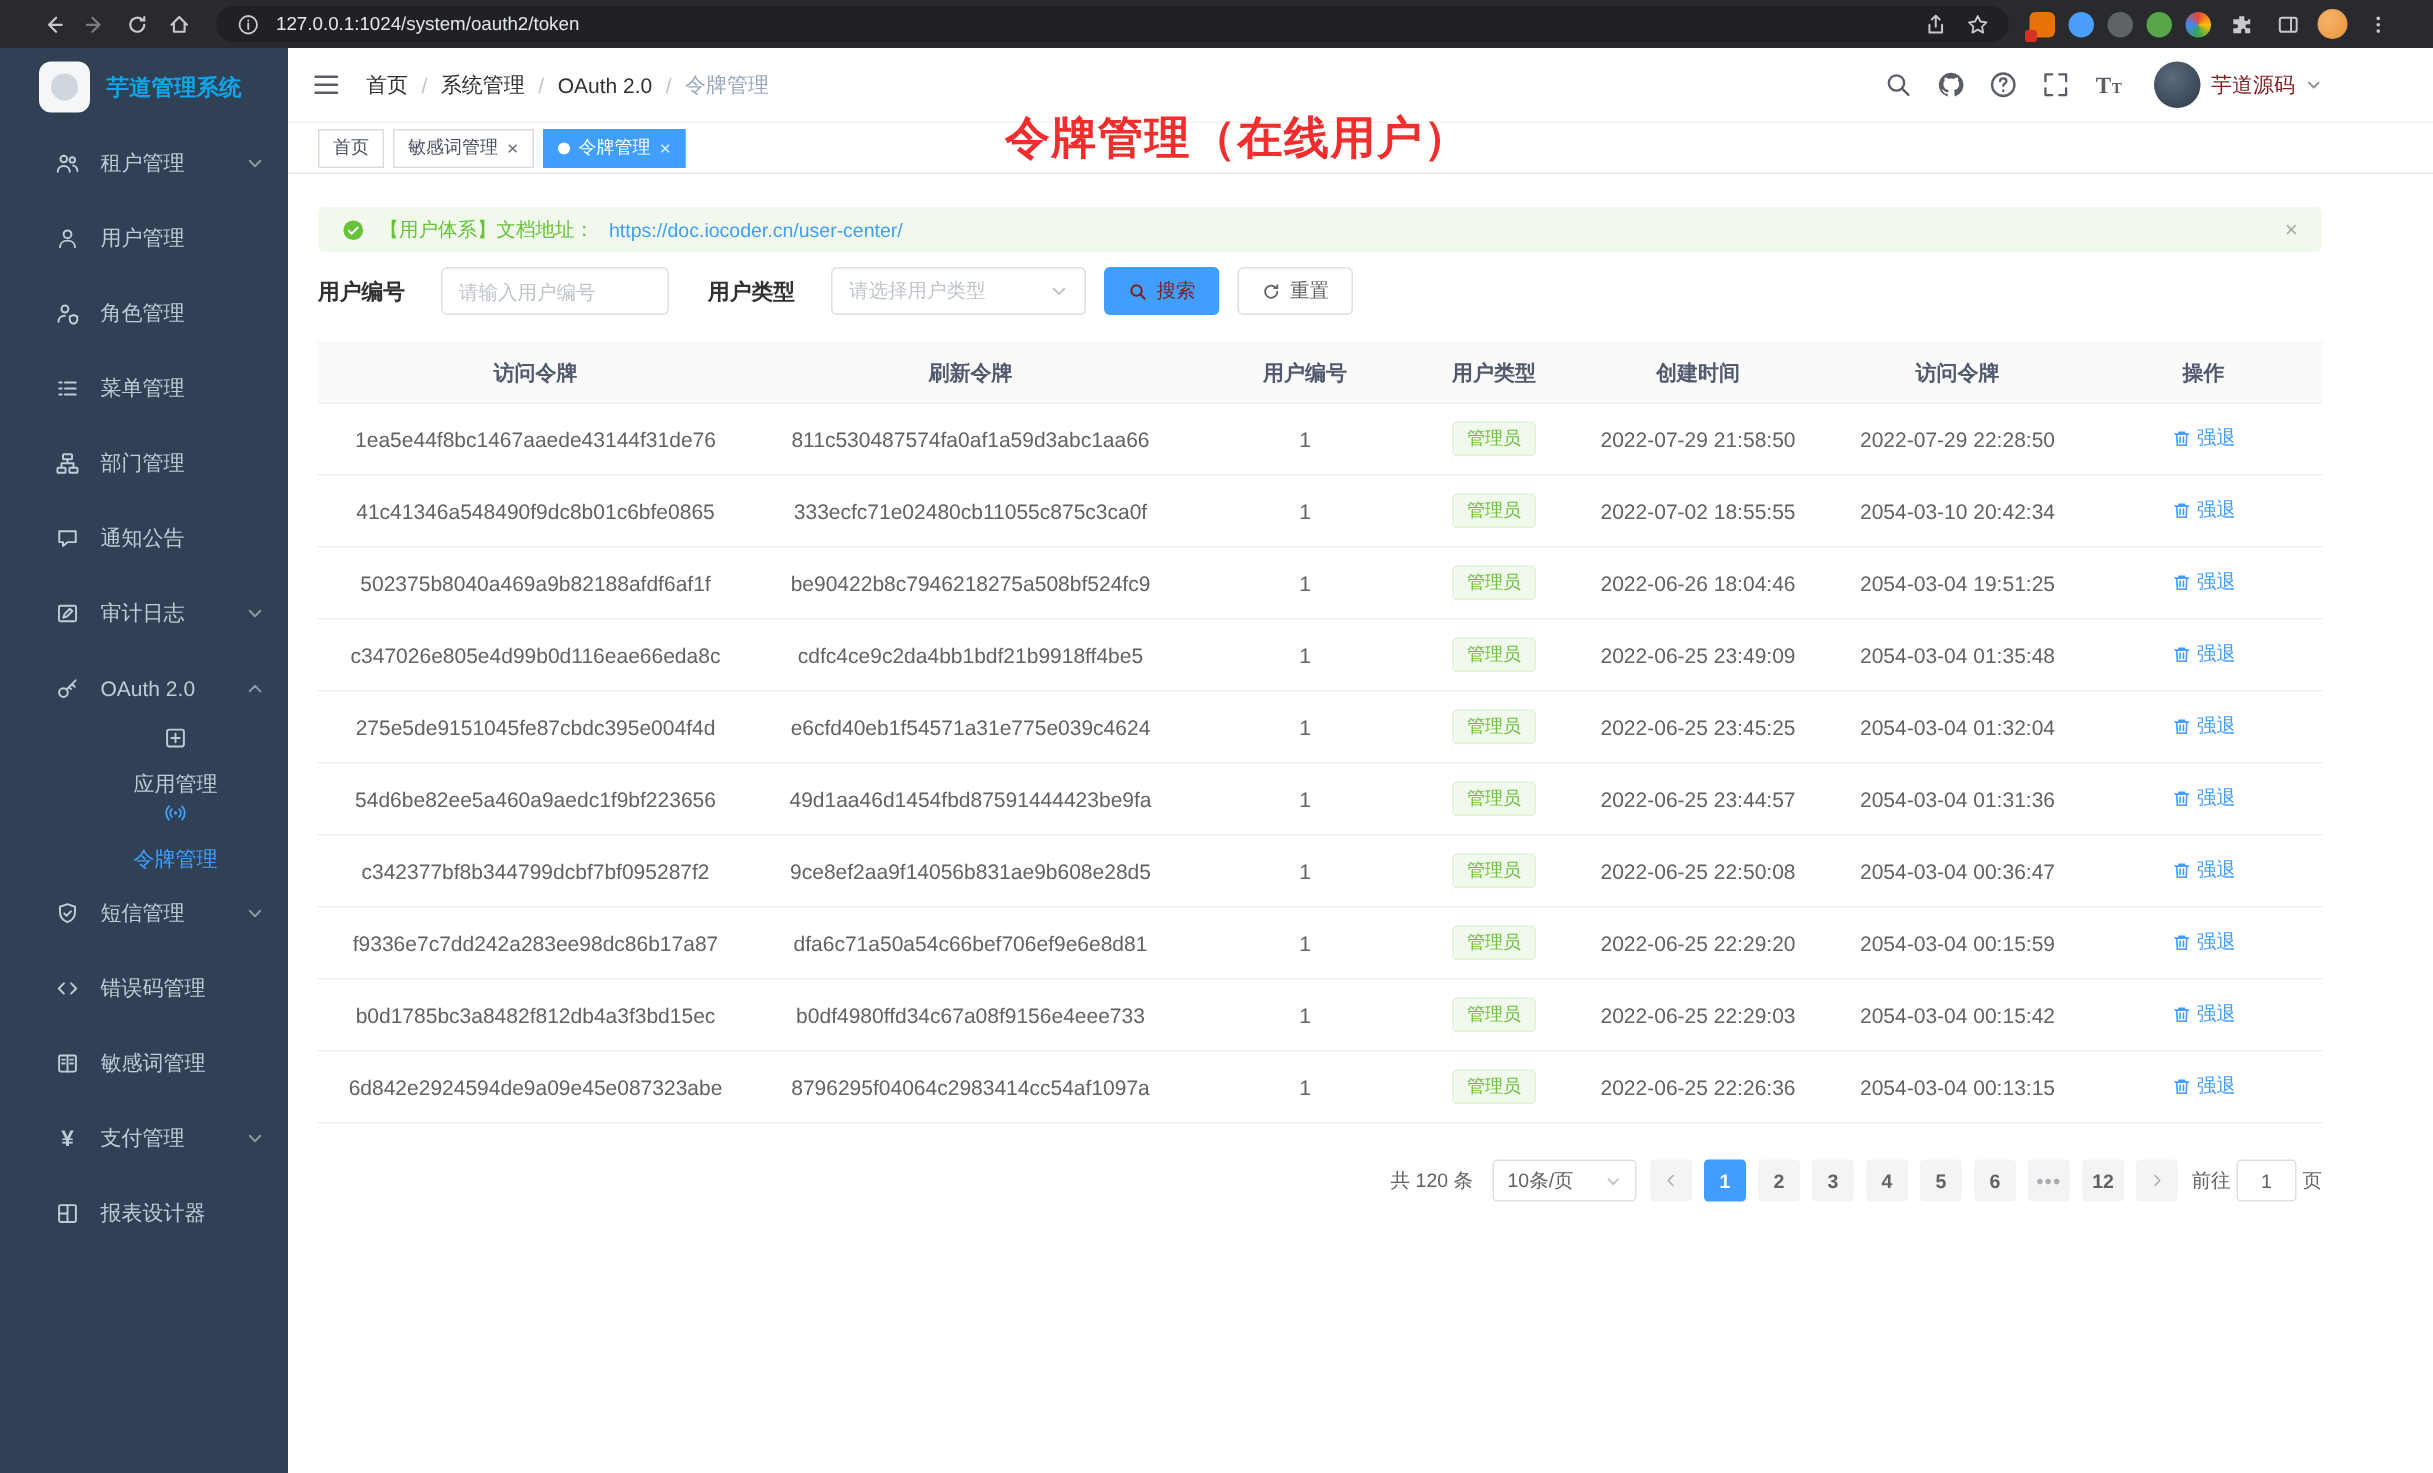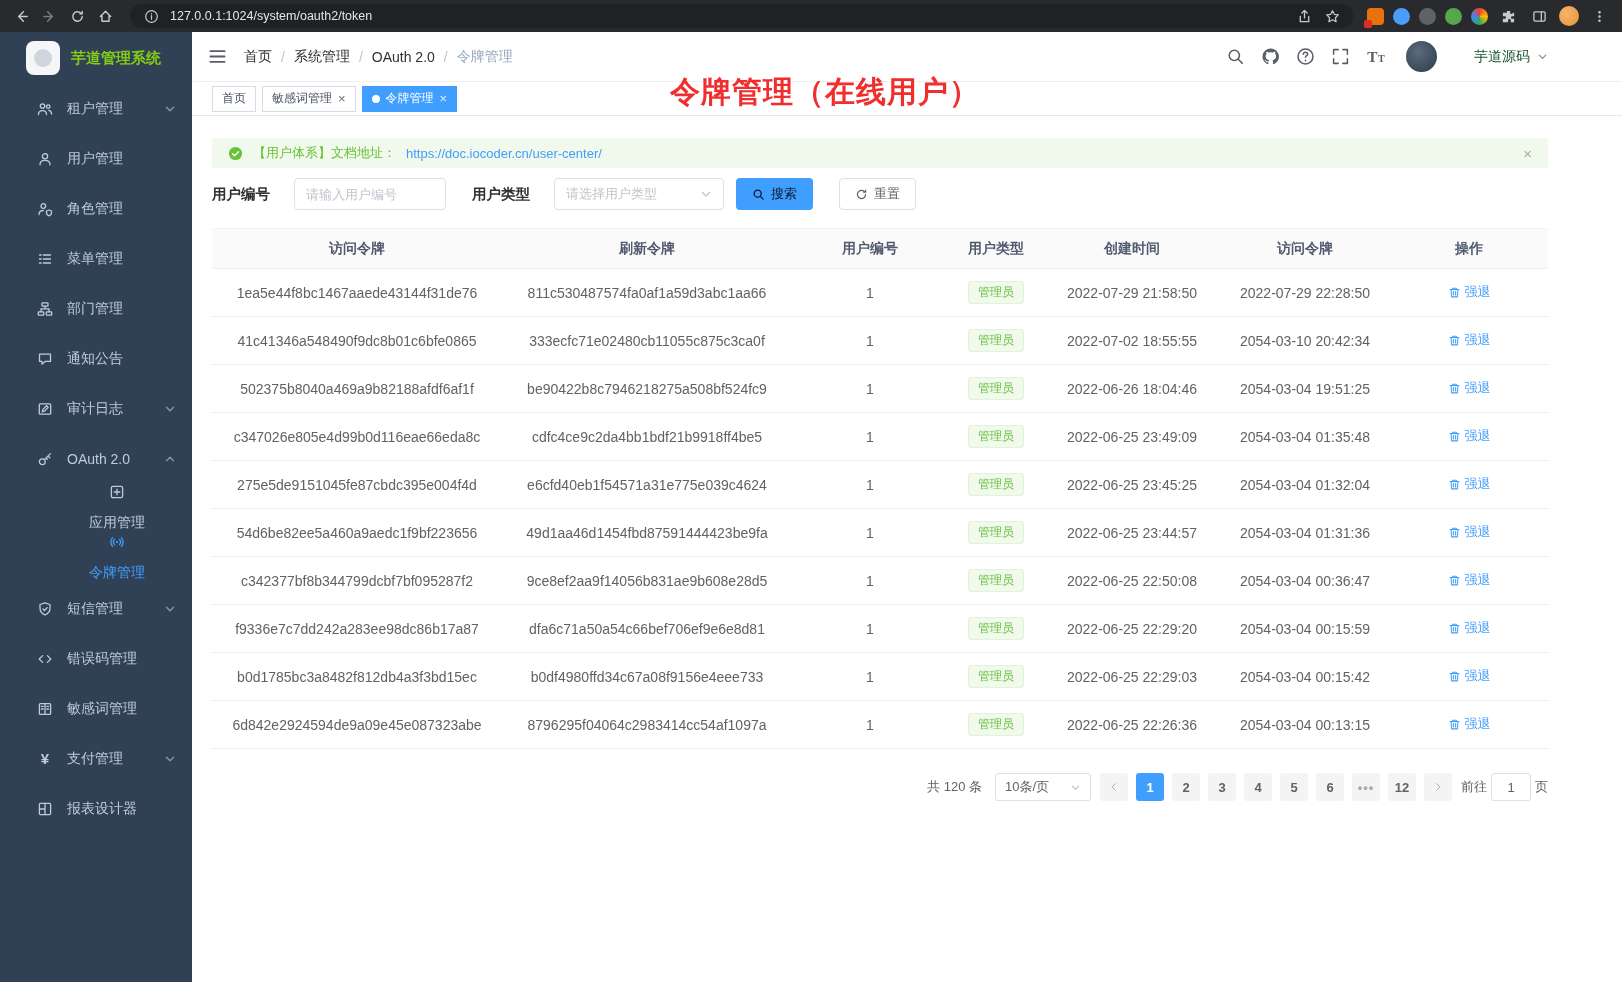--- a/index.html
+++ b/index.html
@@ -2,21 +2,21 @@
 <html style="--accent: #409eff; --success: #67c23a; --annotation-red: #f02e2e; --sidebar-bg: #304156; --sidebar-text: #bfcbd9;"><head>
 <meta charset="utf-8">
 <style>
   * { margin:0; padding:0; box-sizing:border-box; }
   html,body { width:1622px; height:982px; overflow:hidden; }
   body { font-family:"Liberation Sans","DejaVu Sans",sans-serif; background:#fff; font-size:14px; }
   svg { display:block; }
   [data-interactable="true"] { cursor:pointer; }
 
   
-  .browser-chrome { height:32px; background:#282a2d; display:flex; align-items:center; padding:0 10px; gap:6px; color:#c8c9cb; }
+  .browser-chrome { height:32px; background:#282a2d; display:flex; align-items:center; padding:0 24px; gap:6px; color:#c8c9cb; }
   .b-icon { width:22px; height:22px; display:flex; align-items:center; justify-content:center; flex:none; color:#c8c9cb; }
   .b-icon svg { width:15px; height:15px; }
   .b-icon.dim { color:#7a7c80; }
   .omnibox { flex:1; height:24px; background:#1f2124; border-radius:12px; display:flex; align-items:center; padding:0 10px; gap:8px; margin:0 8px; min-width:0; }
   .url-text { color:#e4e6e9; font-size:12.5px; white-space:nowrap; }
   .omni-right { margin-left:auto; display:flex; align-items:center; gap:6px; }
   .browser-right { display:flex; align-items:center; gap:9px; flex:none; padding-right:2px; }
   .ext { width:17px; height:17px; border-radius:50%; position:relative; flex:none; }
   .ext-orange { border-radius:4px; background:#e8710a; }
   .ext-badge { position:absolute; left:-3px; bottom:-3px; width:8px; height:8px; background:#d93025; border-radius:2px; }
@@ -25,21 +25,21 @@
   .ext-green { background:#57a64a; }
   .ext-rainbow { background:conic-gradient(#ea4335,#fbbc05,#34a853,#4285f4,#ea4335); }
   .browser-avatar { width:20px; height:20px; border-radius:50%; background:radial-gradient(circle at 35% 35%, #f6b26b, #e8943a); flex:none; }
 
   
   .app { display:flex; height:950px; }
   .sidebar { width:192px; flex:none; background:var(--sidebar-bg,#304156); color:var(--sidebar-text,#bfcbd9); overflow:hidden; }
   .logo { height:52px; display:flex; align-items:center; padding-left:26px; gap:11px; }
   .logo-img { width:34px; height:34px; border-radius:8px; background:#f5f6f8; position:relative; flex:none; }
   .logo-img::after { content:""; position:absolute; left:8px; top:8px; width:18px; height:18px; border-radius:50%; background:#cfd6de; }
-  .logo-title { color:#84cc16; font-size:15px; font-weight:bold; white-space:nowrap; }
+  .logo-title { color:#0ea5e9; font-size:15px; font-weight:bold; white-space:nowrap; }
   .menu-item { height:50px; display:flex; align-items:center; padding:0 16px 0 37px; gap:14px; font-size:14px; white-space:nowrap; }
   .menu-item .icon { width:16px; height:16px; flex:none; }
   .menu-item .icon svg { width:16px; height:16px; }
   .menu-label { flex:1; }
   .menu-item .chev { width:12px; height:12px; color:#8a97a5; flex:none; }
   .menu-item .chev svg { width:12px; height:12px; }
   .menu-item .chev.up { transform:rotate(180deg); }
   .menu-item.child { padding-left:58px;flex-direction:column; }
   .menu-item.active { color:var(--accent,#409eff); }
   .char-icon { display:inline-block; width:16px; text-align:center; font-size:15px; font-weight:bold; line-height:16px; }
@@ -53,21 +53,21 @@
   .breadcrumb { margin-left:17px; display:flex; align-items:center; gap:9px; font-size:14px; }
   .crumb { color:#303133; }
   .crumb.last { color:#97a8be; cursor:default; }
   .crumb-sep { color:#c0c4cc; }
   .topbar-right { margin-left:auto; display:flex; align-items:center; gap:15px; color:#5a5e66; }
   .tb-icons { display:flex; align-items:center; gap:16px; }
   .tb-icon { width:19px; height:19px; display:flex; align-items:center; justify-content:center; color:#5a5e66; }
   .tb-icon svg { width:19px; height:19px; }
   .user { display:flex; align-items:center; gap:7px; margin-left:6px; }
   .user-avatar { width:31px; height:31px; border-radius:50%; background:radial-gradient(circle at 40% 35%, #5b6a7d, #2e3a48); flex:none; }
-  .user-name { font-size:14px; color:#14532d;margin-left:30px; }
+  .user-name { font-size:14px; color:#7f1d1d; }
   .tb-caret { width:11px; height:11px; color:#8a8f99; }
   .tb-caret svg { width:11px; height:11px; }
 
   .annotation { position:absolute; top:40px; left:478px; z-index:20; font-size:30px; font-weight:bold; color:var(--annotation-red,#f02e2e); pointer-events:none; white-space:nowrap; letter-spacing:1px; }
 
   
   .tagbar { height:34px; display:flex; align-items:center; gap:6px; padding:0 74px 0 20px; background:#fff; border-bottom:1px solid #e6e9ef; box-shadow:0 1px 3px rgba(0,0,0,.05); }
   .tag { height:26px; display:inline-flex; align-items:center; padding:0 9px; border:1px solid #d8dce5; background:#fff; color:#495060; font-size:12px; gap:6px; white-space:nowrap; }
   .tag .dot { width:8px; height:8px; border-radius:50%; background:#fff; }
   .tag.active { background:var(--accent,#409eff); border-color:var(--accent,#409eff); color:#fff; }
@@ -83,21 +83,21 @@
   .alert-close { margin-left:auto; color:#a8abb2; font-size:15px; line-height:1; }
 
   .filters { display:flex; align-items:center; margin:8px 0 18px 0; }
   .filter-label { font-weight:bold; font-size:14.5px; color:#303133; margin-right:24px; white-space:nowrap; }
   .input { width:152px; height:32px; border:1px solid #dcdfe6; border-radius:4px; padding:0 11px; font-size:13px; color:#606266; font-family:inherit; outline:none; margin-right:26px; }
   .input::placeholder { color:#bfc4cc; }
   .select { width:170px; height:32px; border:1px solid #dcdfe6; border-radius:4px; display:flex; align-items:center; justify-content:space-between; padding:0 11px; font-size:13px; color:#bfc4cc; margin-right:12px; background:#fff; }
   .select .caret { width:12px; height:12px; color:#c0c4cc; }
   .select .caret svg { width:12px; height:12px; }
   .btn { height:32px; padding:0 15px; border-radius:4px; font-size:13px; display:inline-flex; align-items:center; gap:6px; border:1px solid transparent; font-family:inherit; }
-  .btn-primary { background:var(--accent,#409eff); color:#0f172a; margin-right:26px;text-align:center; }
+  .btn-primary { background:var(--accent,#409eff); color:#7f1d1d; margin-right:12px;text-align:center; }
   .btn-plain { background:#fff; color:#606266; border-color:#dcdfe6; }
   .btn .btn-icon { width:13px; height:13px; display:flex; }
   .btn .btn-icon svg { width:13px; height:13px; }
 
   table { width:100%; border-collapse:collapse; table-layout:fixed; font-size:14px; color:#606266; border-top:1px solid #f0f2f5; }
   th { height:40px; background:#fafafa; color:#515a6e; font-weight:bold; font-size:14px; border-bottom:1px solid #ebeef5; text-align:center; white-space:nowrap; }
   td { height:48px; text-align:center; border-bottom:1px solid #ebeef5; white-space:nowrap; overflow:hidden; }
   .badge { display:inline-block; padding:2px 9px; font-size:12px; color:var(--success,#67c23a); background:#f0f9eb; border:1px solid #e1f3d8; border-radius:3px; line-height:17px; }
   .force-logout { color:var(--accent,#409eff); font-size:13px; display:inline-flex; align-items:center; gap:4px; }
   .force-logout .icon { width:13px; height:13px; }

